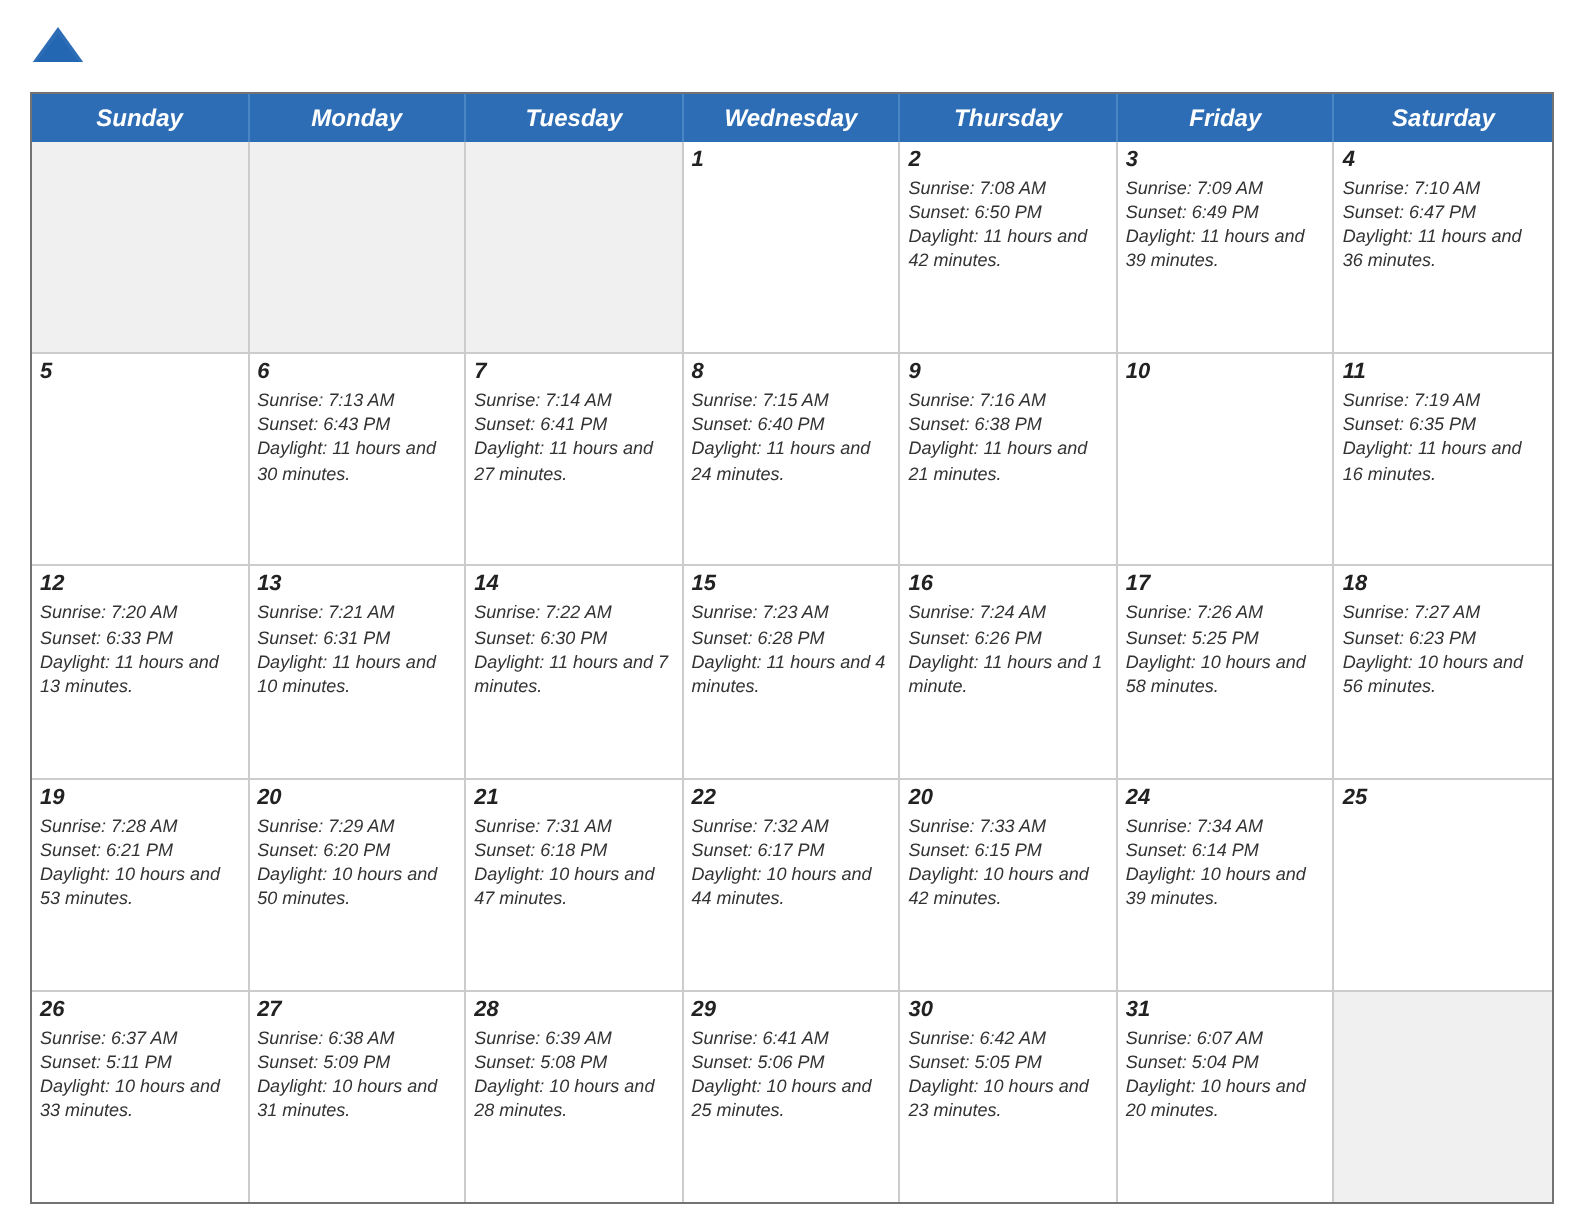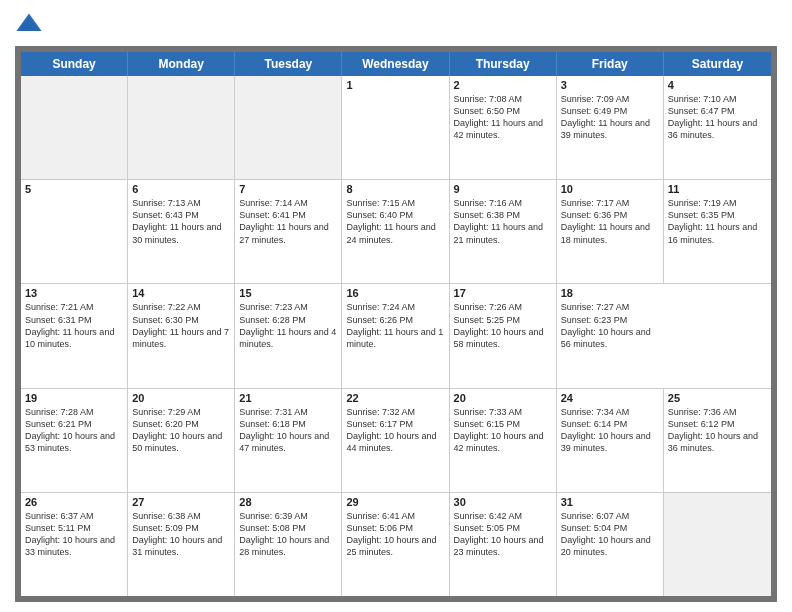--- a/index.html
+++ b/index.html
@@ -58,21 +58,22 @@
       line-height: 1.1;
     }
     .location {
       font-size: 14px;
       color: #444;
     }
     .calendar {
       flex: 1;
       display: flex;
       flex-direction: column;
-      border: 6px solid #737373;
+      border: 1px solid #737373;
+      font-style: italic;
     }
     .cal-header {
       display: grid;
       grid-template-columns: repeat(7, 1fr);
       background: #2d6db5;
     }
     .cal-header-cell {
       color: #fff;
       font-size: 12px;
       font-weight: bold;
@@ -197,33 +198,36 @@
 Daylight: 11 hours and 24 minutes.</div>
           </div>
           <div class="cal-cell">
             <span class="day-num">9</span>
             <div class="cell-text">Sunrise: 7:16 AM
 Sunset: 6:38 PM
 Daylight: 11 hours and 21 minutes.</div>
           </div>
           <div class="cal-cell">
             <span class="day-num">10</span>
-            <div class="cell-text">Sunrise: 7:17 AM
-Sunset: 6:36 PM
-Daylight: 11 hours and 18 minutes.</div>
           </div>
           <div class="cal-cell">
             <span class="day-num">11</span>
             <div class="cell-text">Sunrise: 7:19 AM
 Sunset: 6:35 PM
 Daylight: 11 hours and 16 minutes.</div>
           </div>
         </div>
         <div class="cal-row">
           <div class="cal-cell">
+            <span class="day-num">12</span>
+            <div class="cell-text">Sunrise: 7:20 AM
+Sunset: 6:33 PM
+Daylight: 11 hours and 13 minutes.</div>
+          </div>
+          <div class="cal-cell">
             <span class="day-num">13</span>
             <div class="cell-text">Sunrise: 7:21 AM
 Sunset: 6:31 PM
 Daylight: 11 hours and 10 minutes.</div>
           </div>
           <div class="cal-cell">
             <span class="day-num">14</span>
             <div class="cell-text">Sunrise: 7:22 AM
 Sunset: 6:30 PM
 Daylight: 11 hours and 7 minutes.</div>
@@ -285,23 +289,20 @@
 Daylight: 10 hours and 42 minutes.</div>
           </div>
           <div class="cal-cell">
             <span class="day-num">24</span>
             <div class="cell-text">Sunrise: 7:34 AM
 Sunset: 6:14 PM
 Daylight: 10 hours and 39 minutes.</div>
           </div>
           <div class="cal-cell">
             <span class="day-num">25</span>
-            <div class="cell-text">Sunrise: 7:36 AM
-Sunset: 6:12 PM
-Daylight: 10 hours and 36 minutes.</div>
           </div>
         </div>
         <div class="cal-row">
           <div class="cal-cell">
             <span class="day-num">26</span>
             <div class="cell-text">Sunrise: 6:37 AM
 Sunset: 5:11 PM
 Daylight: 10 hours and 33 minutes.</div>
           </div>
           <div class="cal-cell">

